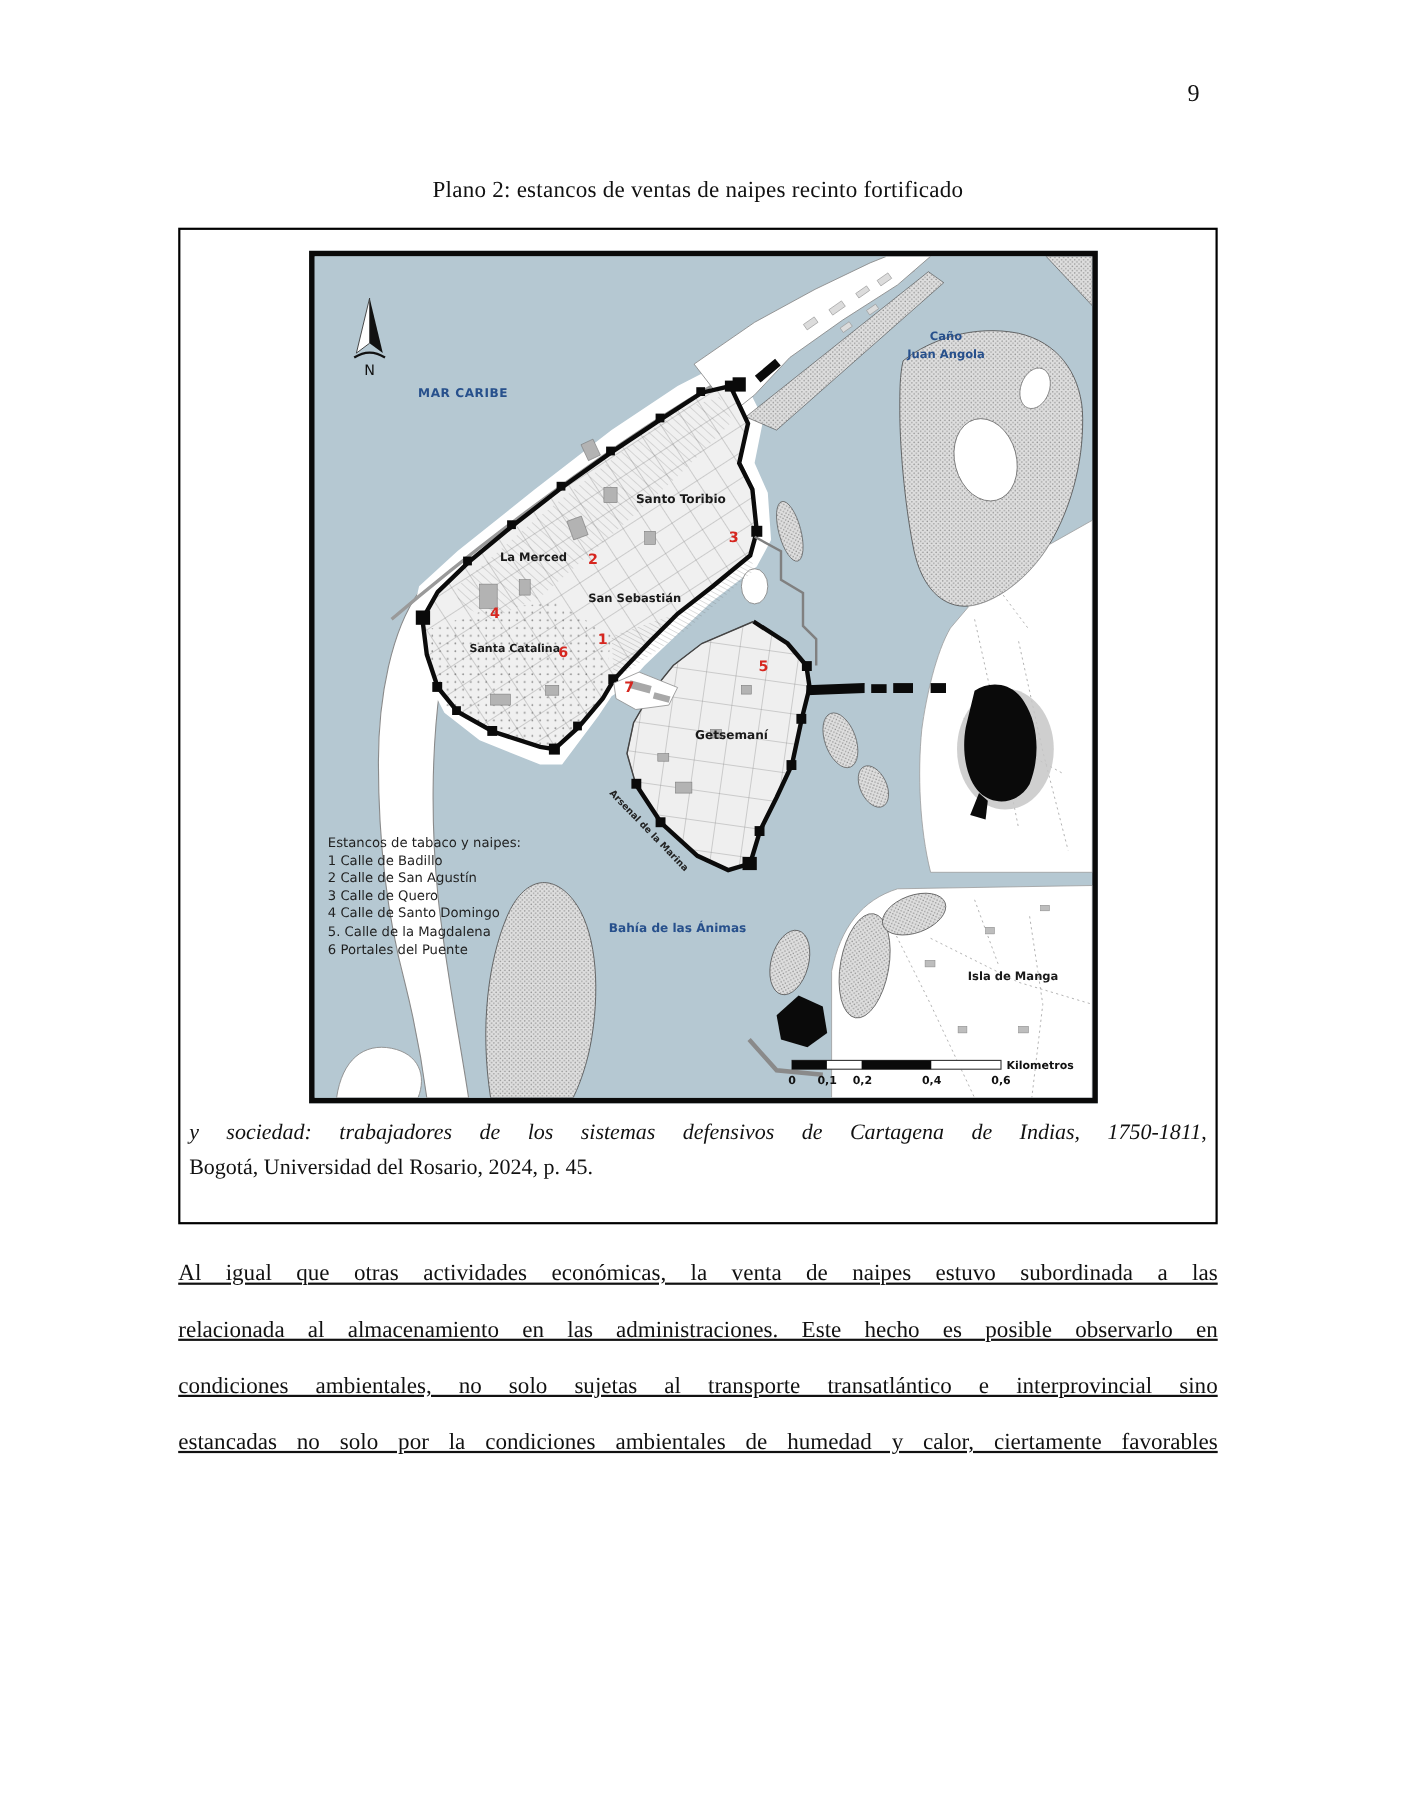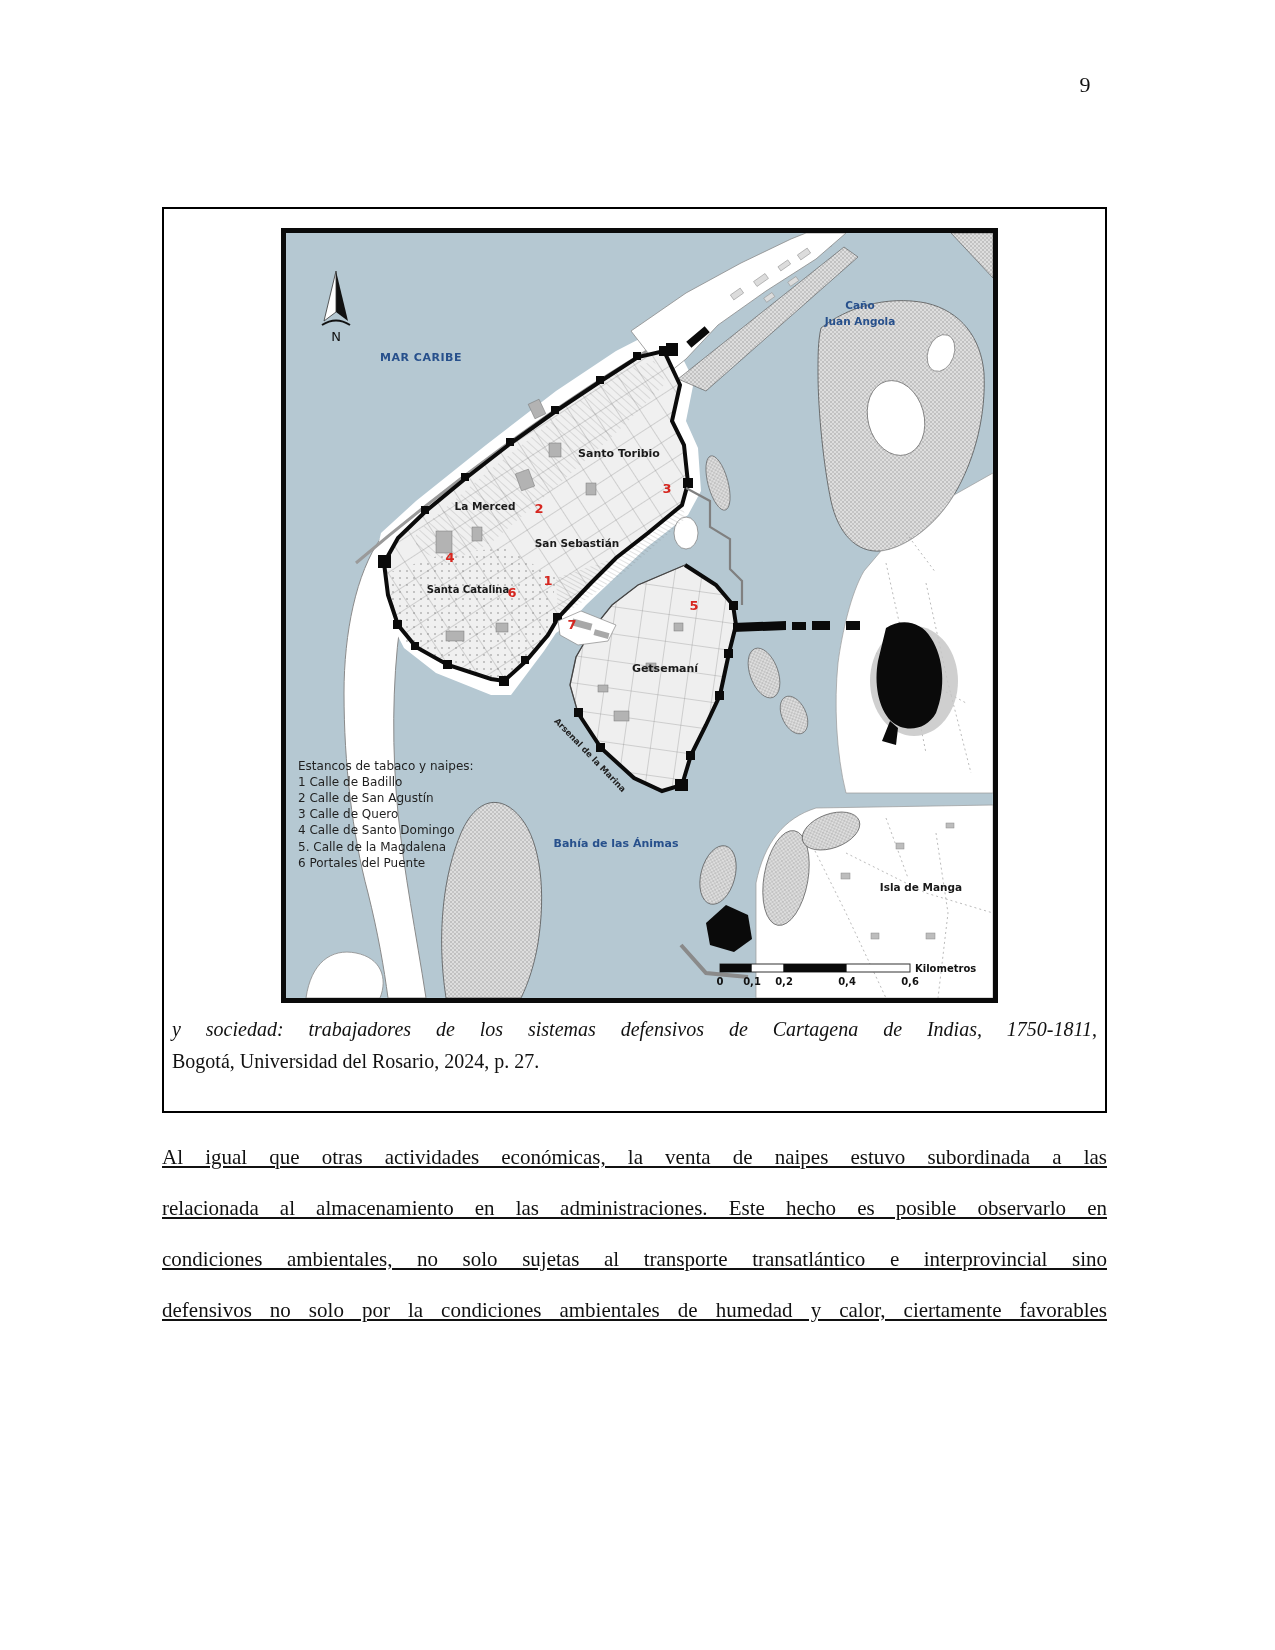--- a/index.html
+++ b/index.html
@@ -24,20 +24,21 @@
   .lbl-leg{fill:#1f1f1f;font-size:12px;}
   .lbl-scale{fill:#111;font-weight:bold;font-size:10px;}
 </style>
 </head>
 <body>
 
 <div class="page">
 
   <div class="page-number">9</div>
 
+  <div class="figure-title">Plano 2: estancos de ventas de naipes recinto fortificado</div>
 
   <div class="figure-box">
     <div class="map-frame">
 
       <svg width="707" height="765" viewBox="0 0 707 765" xmlns="http://www.w3.org/2000/svg">
         <defs>
           <pattern id="stip" width="4" height="4" patternUnits="userSpaceOnUse">
             <rect width="4" height="4" fill="#dedede"></rect>
             <circle cx="1" cy="1" r="0.7" fill="#8f8f8f"></circle>
             <circle cx="3" cy="3" r="0.7" fill="#9a9a9a"></circle>
@@ -240,24 +241,24 @@
           <text class="lbl-scale" x="498" y="752" text-anchor="middle">0,2</text>
           <text class="lbl-scale" x="561" y="752" text-anchor="middle">0,4</text>
           <text class="lbl-scale" x="624" y="752" text-anchor="middle">0,6</text>
           <text class="lbl-scale" x="629" y="739" text-anchor="start">Kilometros</text>
         </g>
       </svg>
     </div>
 
     <div class="caption">
         <div class="cap-line just"><em>y sociedad: trabajadores de los sistemas defensivos de Cartagena de Indias, 1750-1811</em><span>,</span></div>
-        <div class="cap-line"><span>Bogotá, Universidad del Rosario, 2024, p. 27.</span></div>
+        <div class="cap-line"><span>Bogotá, Universidad del Rosario, 2024, p. 45.</span></div>
       </div>
   </div>
 
   <div class="body-block">
     <div class="body-line">Al igual que otras actividades económicas, la venta de naipes estuvo subordinada a las</div>
     <div class="body-line">relacionada al almacenamiento en las administraciones. Este hecho es posible observarlo en</div>
     <div class="body-line">condiciones ambientales, no solo sujetas al transporte transatlántico e interprovincial sino</div>
-    <div class="body-line">defensivos no solo por la condiciones ambientales de humedad y calor, ciertamente favorables</div>
+    <div class="body-line">estancadas no solo por la condiciones ambientales de humedad y calor, ciertamente favorables</div>
   </div>
 
 </div>
 
 </body></html>

